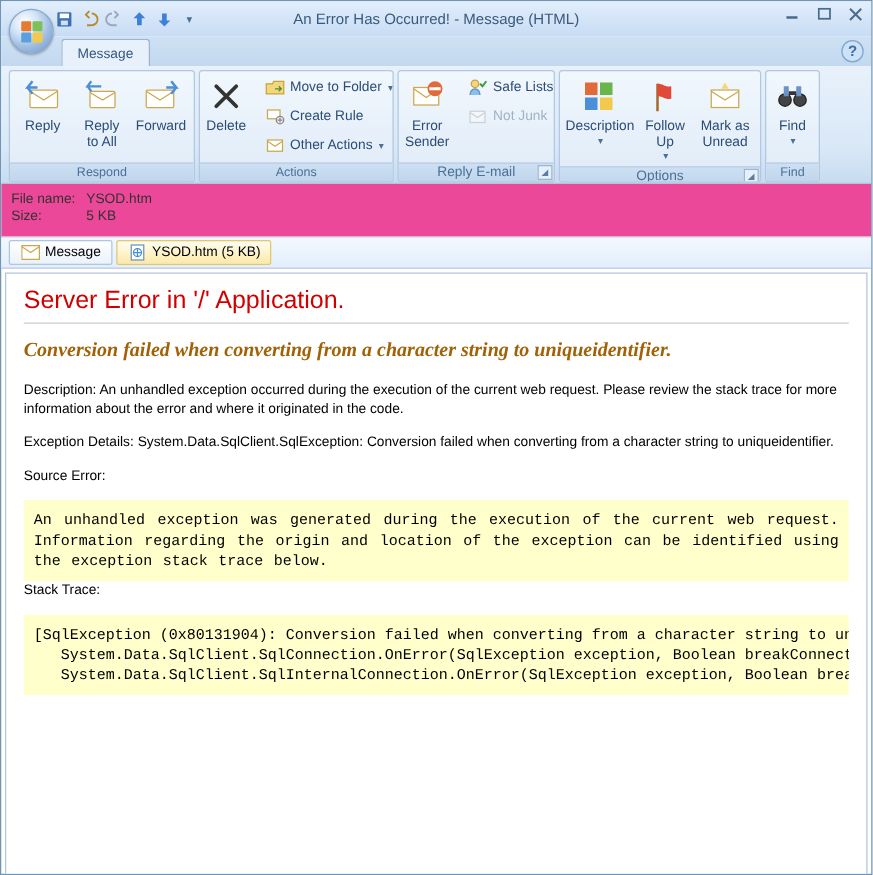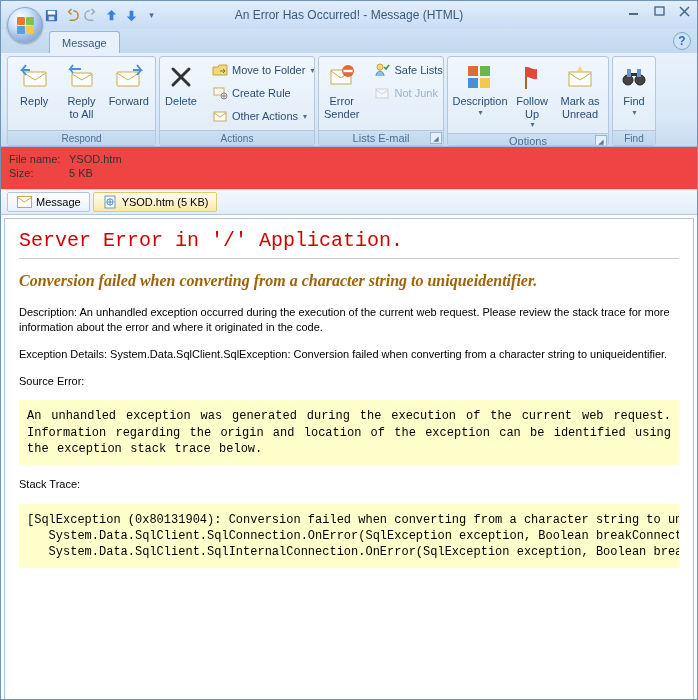--- a/index.html
+++ b/index.html
@@ -27,36 +27,36 @@
   .gbody{flex:1;display:flex;padding:2px 4px;align-items:flex-start;gap:3px}
   .bigbtn{display:flex;flex-direction:column;align-items:center;justify-content:flex-start;width:48px;padding:2px 1px;border-radius:2px;cursor:pointer;text-align:center;color:#2b4d74;line-height:1.15}
   .bigbtn .bicon{width:32px;height:32px;margin-bottom:2px;display:flex;align-items:center;justify-content:center}
   .vsmallcol{display:flex;flex-direction:column;gap:1px}
   .smallbtn{height:22px;display:flex;align-items:center;gap:4px;padding:0 4px;border-radius:2px;cursor:pointer;color:#2b4d74;white-space:nowrap}
   .smallbtn.disabled{color:#9fb2c6;cursor:default}
   .sicon{width:16px;height:16px;display:flex;align-items:center;justify-content:center}
   .sep{width:1px;background:#b2c8e0;margin:4px 2px}
   .dd{font-size:8px;margin-left:1px;color:#4c6f95}
   
-  #infobar{padding:6px 8px 8px 8px;background:#ef4444;font-size:11px;color:#333;border-bottom:1px solid #cbdaea}
+  #infobar{padding:6px 8px 8px 8px;background:#ec4899;font-size:11px;color:#333;border-bottom:1px solid #cbdaea}
   #infobar .row{display:flex;margin-bottom:2px}
   #infobar .lbl{width:60px}
   
   #atttabs{height:25px;background:linear-gradient(#f3f8fd,#e2eefc);display:flex;align-items:center;padding:0 6px;gap:3px;border-bottom:1px solid #b1c6dd}
   .atttab{height:20px;padding:0 8px;display:flex;align-items:center;gap:4px;border:1px solid #b1c6dd;background:linear-gradient(#fff,#eaf2fb);border-radius:2px;cursor:pointer}
   .atttab.selected{background:linear-gradient(#fffdf2,#fde9a6);border-color:#e1c770}
   
   #bodywrap{height:482px;overflow:auto;border:1px solid #b1c6dd;margin:3px;background:#fff}
   #msgbody{padding:10px 14px;font-family:Verdana,Arial,sans-serif}
-  #msgbody h1{font-family:Liberation Mono, monospace;font-size:20px;font-weight:normal;color:#d00000;margin-bottom:6px}
+  #msgbody h1{font-family:Liberation Sans, sans-serif;font-size:20px;font-weight:normal;color:#d00000;margin-bottom:6px}
   #msgbody hr{border:none;border-top:1px solid #ccc;margin-bottom:12px}
   #msgbody h2{font-family:Verdana;font-size:16px;font-style:italic;color:#a16207;font-weight:bold;margin-bottom:14px;line-height:1.25}
   #msgbody p{font-size:11px;color:#000;margin-bottom:12px;line-height:1.35}
   #msgbody p b{font-weight:normal}
-  .codebox{background:#ffffcc;border:0;padding:8px;font-family:Consolas,"Courier New",monospace;font-size:12px;white-space:pre;overflow-x:hidden;margin-bottom:12px;line-height:1.35;color:#000}
+  .codebox{background:#ffffcc;border:0;padding:8px;font-family:Consolas,"Courier New",monospace;font-size:12px;white-space:pre;overflow-x:hidden;margin-bottom:0;line-height:1.35;color:#000}
   .codebox.justify{text-align:justify;white-space:normal;word-spacing:.1em}
   
   #bodywrap::-webkit-scrollbar{width:17px;height:17px}
   #bodywrap::-webkit-scrollbar-track{background:#e9eef5}
   #bodywrap::-webkit-scrollbar-thumb{background:#c2d2e6;border:1px solid #9cb5d0}
   #bodywrap::-webkit-scrollbar-button{height:17px;width:17px;background:#d8e4f1;border:1px solid #9cb5d0}
 </style>
 </head>
 <body>
 
@@ -242,21 +242,21 @@
           <span class="sicon">
             <svg width="16" height="16" viewBox="0 0 16 16" opacity="0.45">
                 <rect x="2" y="4" width="12" height="9" fill="#fff" stroke="#aaa"></rect>
                 <path d="M2 5l6 4 6-4" stroke="#aaa" fill="none"></path>
               </svg>
           </span>
           <span>Not Junk</span>
         </div>
       </div>
     </div>
-    <div class="grouplbl"><span>Lists E-mail</span><span class="dlg-launcher">◢</span></div>
+    <div class="grouplbl"><span>Reply E-mail</span><span class="dlg-launcher">◢</span></div>
   </div>
 
   <div class="group" style="width:162px">
     <div class="gbody">
       <div class="bigbtn" style="width:56px">
         <span class="bicon">
           <svg width="30" height="28" viewBox="0 0 30 28">
               <rect x="3" y="3" width="10" height="10" fill="#e06a3a"></rect>
               <rect x="15" y="3" width="10" height="10" fill="#6ab54c"></rect>
               <rect x="3" y="15" width="10" height="10" fill="#4a8fd8"></rect>

